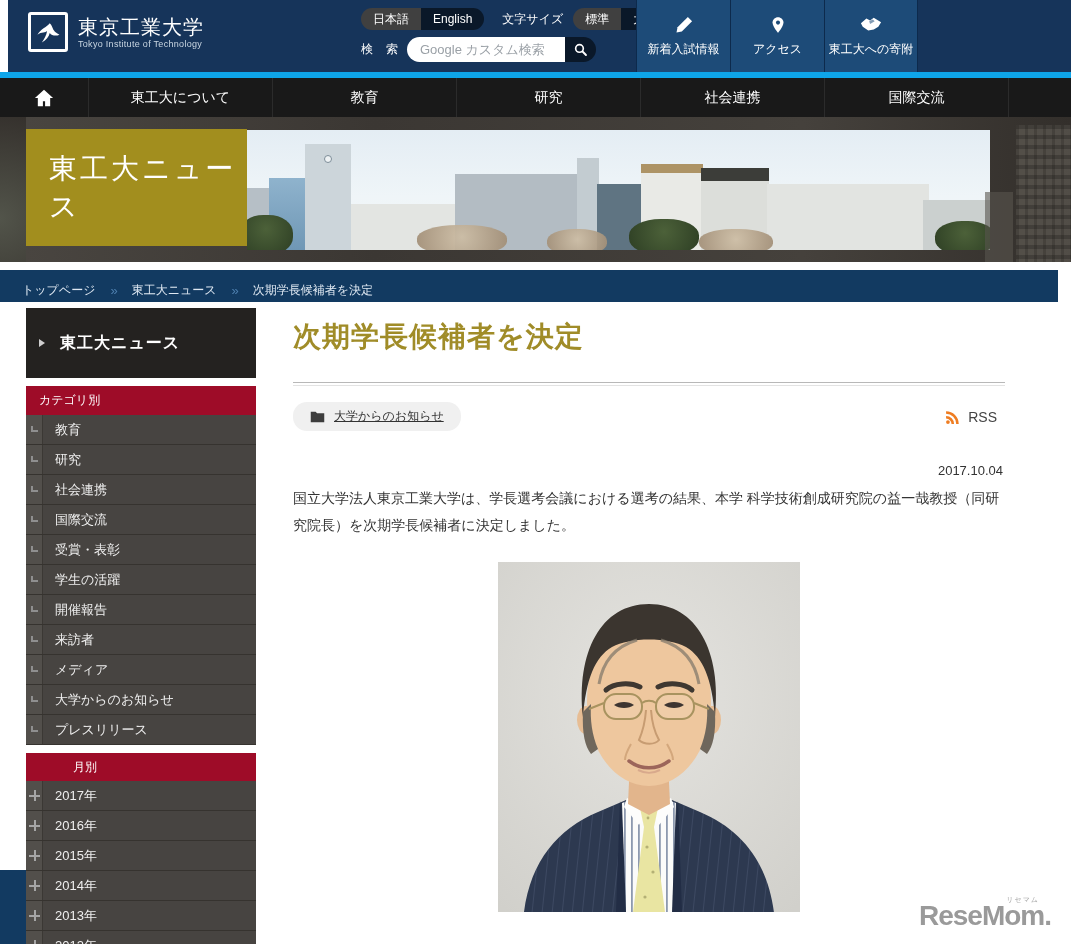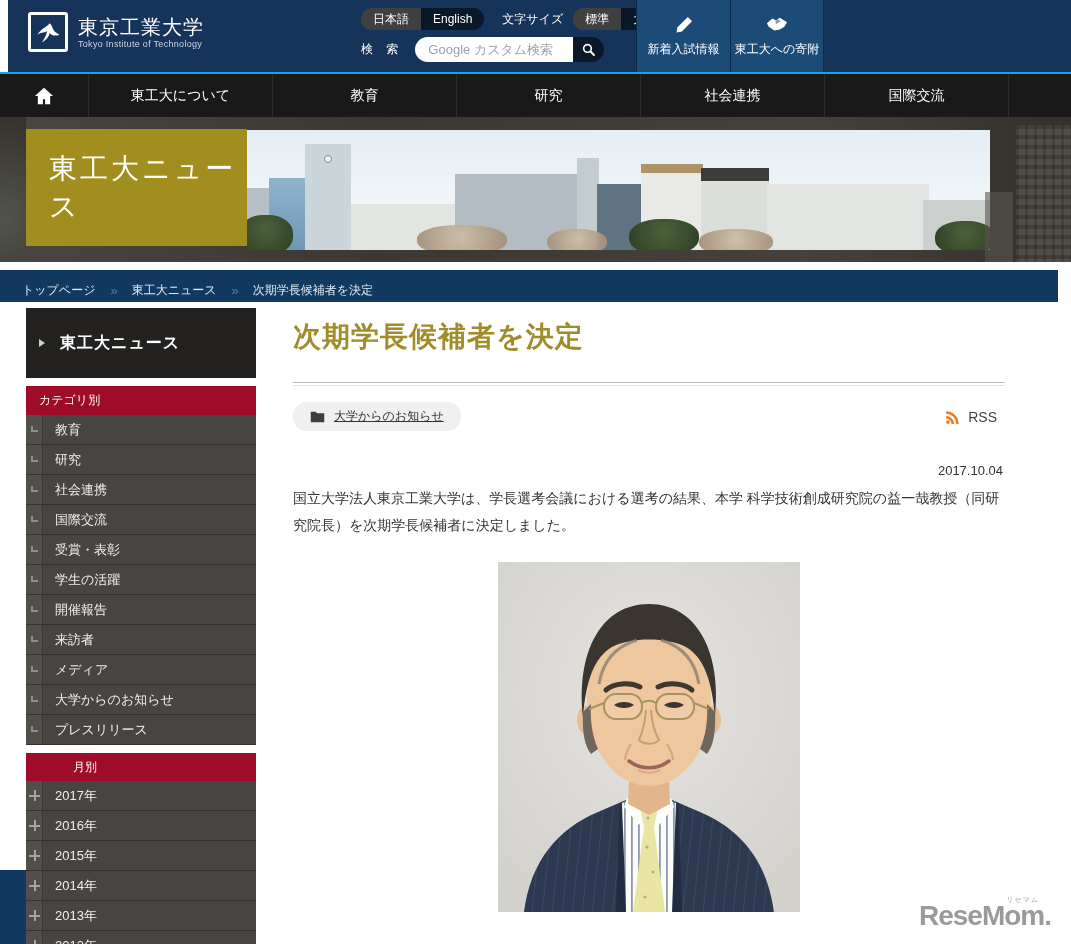--- a/index.html
+++ b/index.html
@@ -14,30 +14,30 @@
   .logo-box { width:40px; height:40px; border:3px solid #fff; border-radius:3px; display:flex; align-items:center; justify-content:center; }
   .logo-text .jp { color:#fff; font-size:20px; letter-spacing:1px; line-height:1.15; }
   .logo-text .en { color:#c9d6e2; font-size:9px; letter-spacing:.3px; }
   .ctl { position:absolute; left:353px; top:8px; }
   .ctl-row { display:flex; align-items:center; height:22px; }
   .pill { font-size:12px; color:#fff; padding:4px 12px; line-height:14px; cursor:pointer; }
   .pill-l { background:#404040; border-radius:11px 0 0 11px; }
   .pill-r { background:#0a1829; border-radius:0 11px 11px 0; }
   .fs-label { color:#fff; font-size:12px; margin:0 10px 0 18px; }
   .ctl-row2 { display:flex; align-items:center; margin-top:7px; height:25px; }
-  .search-label { color:#fff; font-size:12px; letter-spacing:5px; margin-right:12px; }
+  .search-label { color:#fff; font-size:12px; letter-spacing:5px; margin-right:4px;font-family:Liberation Serif, serif; }
   .search-input { width:158px; height:25px; border:none; outline:none; border-radius:13px 0 0 13px; padding:0 6px 0 13px; font-size:13px; color:#555; background:#fff; }
   .search-input::placeholder { color:#9aa0a6; }
   .search-btn { width:31px; height:25px; background:#0a1829; border:none; border-radius:0 13px 13px 0; display:flex; align-items:center; justify-content:center; cursor:pointer; }
   .quick { position:absolute; left:628px; top:0; height:72px; display:flex; }
   .quick-btn { width:94px; height:72px; background:#1d4b78; border-left:1px solid #0d2a4c; color:#fff; display:flex; flex-direction:column; align-items:center; justify-content:center; gap:5px; cursor:pointer; }
   .quick-btn:last-child { border-right:1px solid #0d2a4c; }
   .quick-btn span { font-size:12px; white-space:nowrap; }
   
-  .nav { position:absolute; left:0; top:72px; width:1071px; height:45px; background:#191919; display:flex; border-top:2px solid #0ea5e9; }
+  .nav { position:absolute; left:0; top:72px; width:1071px; height:45px; background:#191919; display:flex; border-top:6px solid #0ea5e9; }
   .nav-cell { height:100%; display:flex; align-items:center; justify-content:center; color:#fff; font-size:14px; border-left:1px solid #2b2b2b; cursor:pointer; }
   .nav-home { width:88px; border-left:none; }
   .nav-item { width:184px; }
   .nav-fill { flex:1; cursor:default; }
   
   .hero { position:absolute; left:0; top:117px; width:1071px; height:145px; background:linear-gradient(90deg,#4a4641 0%,#3b3733 35%,#45413c 75%,#332f2b 100%); overflow:hidden; }
   .hero-left-shadow { position:absolute; left:0; top:0; width:26px; height:145px; background:radial-gradient(circle at 0% 70%, #52544a, #35312d); }
   .photo { position:absolute; left:247px; top:13px; width:743px; height:120px; background:linear-gradient(#e4edf4 0%, #eff5f8 55%, #f3f6f6 100%); overflow:hidden; }
   .b { position:absolute; bottom:0; }
   .winh { background-image:repeating-linear-gradient(180deg, rgba(45,70,90,.45) 0 3px, transparent 3px 9px); }
@@ -128,20 +128,27 @@
       </button>
     </div>
   </div>
 
   <div class="quick">
     <div class="quick-btn">
       <svg width="22" height="22" viewBox="0 0 24 24">
         <path fill="#fff" d="M16.2 3.2 l4.6 4.6 L9.6 19 l-5.8 1.2 L5 14.4 Z"></path>
       </svg>
       <span>新着入試情報</span>
+    </div>
+    <div class="quick-btn">
+      <svg width="18" height="22" viewBox="0 0 24 24">
+        <path fill="#fff" d="M12 1.5 C7.9 1.5 4.7 4.7 4.7 8.8 c0 5.3 7.3 13.7 7.3 13.7 s7.3-8.4 7.3-13.7 C19.3 4.7 16.1 1.5 12 1.5 Z"></path>
+        <circle cx="12" cy="8.8" r="2.7" fill="#1d4b78"></circle>
+      </svg>
+      <span>アクセス</span>
     </div>
     <div class="quick-btn">
       <svg width="26" height="22" viewBox="0 0 28 24">
         <path fill="#fff" d="M3 10 L9 5 L13 7 L17 4 L25 9 L22 14 L17 17 L11 18 L5 14 Z"></path>
         <path fill="#1d4b78" d="M12 8 L16 6 L18 8 L13 11 Z" opacity=".55"></path>
       </svg>
       <span>東工大への寄附</span>
     </div>
   </div>
 </div>

